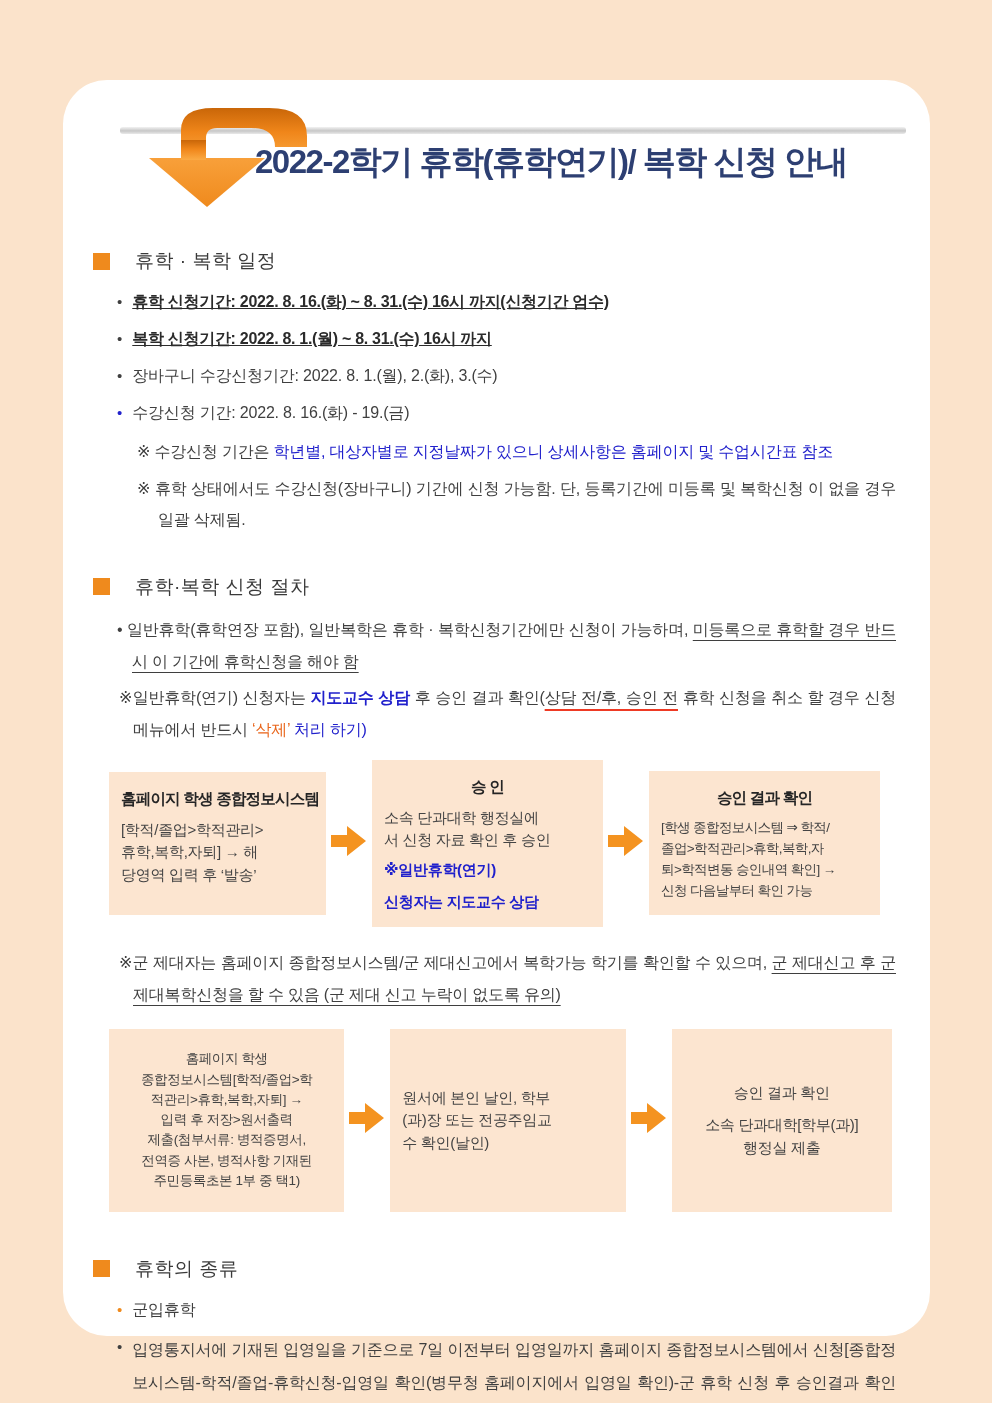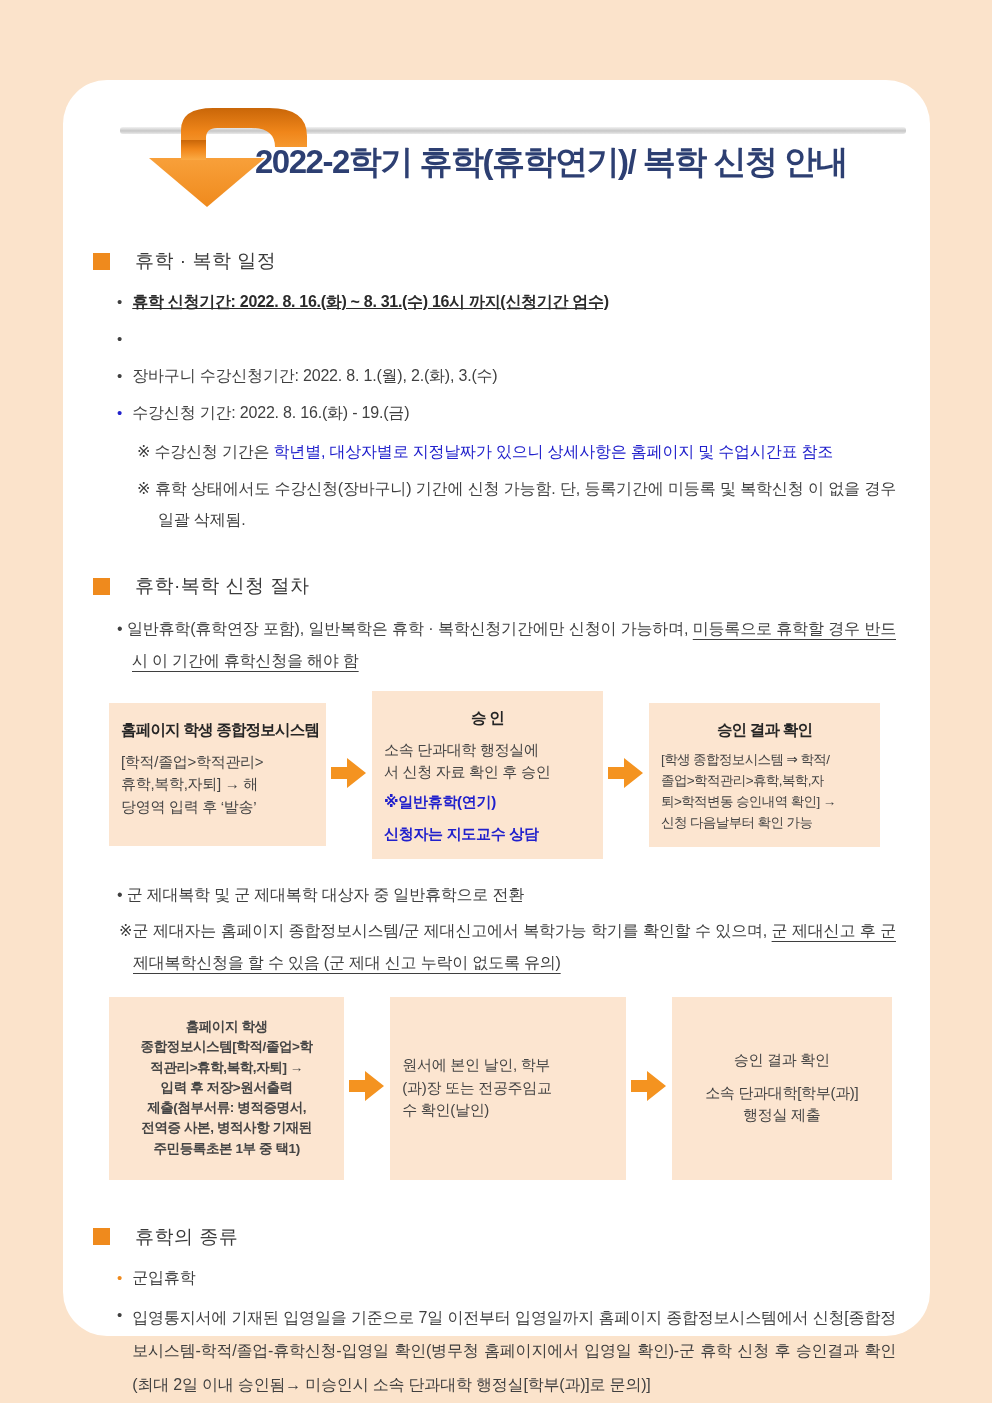--- a/index.html
+++ b/index.html
@@ -67,21 +67,21 @@
   .fbox .ft{font-weight:700;text-align:center;color:#252525;font-size:15.5px;
     letter-spacing:-0.8px;margin:2px 0 9px 0;white-space:nowrap;}
   .fbody{white-space:pre-line;letter-spacing:-0.3px;}
   .farrow{flex:0 0 auto;margin:0 5px;}
   .f1-b1{width:217px;min-height:143px;}
   .f1-b2{width:231px;min-height:143px;}
   .f1-b3{width:231px;min-height:143px;font-size:13.5px;}
   .f1-b3 .fbody{letter-spacing:-0.6px;line-height:1.55;}
   .f2-box{min-height:183px;display:flex;flex-direction:column;justify-content:center;}
   .f2-b1{width:237px;font-size:13.5px;text-align:center;}
-  .f2-b1 .fbody{letter-spacing:-0.4px;line-height:1.5;font-weight:bold;}
+  .f2-b1 .fbody{letter-spacing:-0.4px;line-height:1.5;}
   .f2-b2{width:237px;}
   .f2-b3{width:222px;text-align:center;}
   .gap6{height:10px;}
   
   .types-para{text-align:justify;}
 </style>
 </head>
 <body>
 
 <div class="card">
@@ -116,20 +116,21 @@
       <span class="sec-label">휴학 · 복학 일정</span>
     </div>
 
     <div class="bullets">
       <div class="b-row">
         <span class="b-mark">•</span>
         <span class="b-bold">휴학 신청기간: 2022. 8. 16.(화) ~ 8. 31.(수) 16시 까지(신청기간 엄수)</span>
       </div>
       <div class="b-row">
         <span class="b-mark">•</span>
+        <span class="b-bold">복학 신청기간: 2022. 8. 1.(월) ~ 8. 31.(수) 16시 까지</span>
       </div>
       <div class="b-row">
         <span class="b-mark">•</span>
         <span class="b-text">장바구니 수강신청기간: 2022. 8. 1.(월), 2.(화), 3.(수)</span>
       </div>
       <div class="b-row">
         <span class="b-mark blue">•</span>
         <span class="b-text">수강신청 기간: 2022. 8. 16.(화) - 19.(금)</span>
       </div>
     </div>
@@ -137,20 +138,21 @@
     <div class="note"><span>※ 수강신청 기간은 </span><span class="blue">학년별, 대상자별로 지정날짜가 있으니 상세사항은 홈페이지 및 수업시간표 참조</span></div>
     <div class="note">※ 휴학 상태에서도 수강신청(장바구니) 기간에 신청 가능함. 단, 등록기간에 미등록 및 복학신청 이 없을 경우 일괄 삭제됨.</div>
 
     <div class="sec-heading" style="margin-top:38px;">
       <span class="sec-square"></span>
       <span class="sec-label">휴학·복학 신청 절차</span>
     </div>
 
     <div class="proc-item">•&nbsp;<span>일반휴학(휴학연장 포함), 일반복학은 휴학 · 복학신청기간에만 신청이 가능하며, </span><span class="u">미등록으로 휴학할 경우 반드시 이 기간에 휴학신청을 해야 함</span></div>
 
+    <div class="proc-note"><span>※일반휴학(연기) 신청자는 </span><span class="blue-b">지도교수 상담</span><span> 후 승인 결과 확인(</span><span class="u-red">상담 전/후, 승인 전</span><span> 휴학 신청을 취소 할 경우 신청 메뉴에서 반드시 </span><span class="orange-t">‘삭제’</span><span class="blue"> 처리 하기)</span></div>
 
     <div class="flow">
       <div class="fbox f1-b1">
         <div class="ft">홈페이지 학생 종합정보시스템</div>
         <div class="fbody">[학적/졸업&gt;학적관리&gt;
 휴학,복학,자퇴] → 해
 당영역 입력 후 ‘발송’</div>
       </div>
       <div class="farrow">
         <svg width="36" height="38" viewBox="0 0 36 38">
@@ -171,21 +173,20 @@
       </div>
       <div class="fbox f1-b3">
         <div class="ft">승인 결과 확인</div>
         <div class="fbody">[학생 종합정보시스템 ⇒ 학적/
 졸업&gt;학적관리&gt;휴학,복학,자
 퇴&gt;학적변동 승인내역 확인] →
 신청 다음날부터 확인 가능</div>
       </div>
     </div>
 
-    <div class="proc-item" style="margin-top:16px;">•&nbsp;<span>군 제대복학 및 군 제대복학 대상자 중 일반휴학으로 전환</span></div>
     <div class="proc-note"><span>※군 제대자는 홈페이지 종합정보시스템/군 제대신고에서 복학가능 학기를 확인할 수 있으며, </span><span class="u">군 제대신고 후 군 제대복학신청을 할 수 있음 (군 제대 신고 누락이 없도록 유의)</span></div>
 
     <div class="flow" style="margin-top:18px;">
       <div class="fbox f2-box f2-b1">
         <div class="fbody">홈페이지 학생
 종합정보시스템[학적/졸업&gt;학
 적관리&gt;휴학,복학,자퇴] →
 입력 후 저장&gt;원서출력
 제출(첨부서류: 병적증명서,
 전역증 사본, 병적사항 기재된

